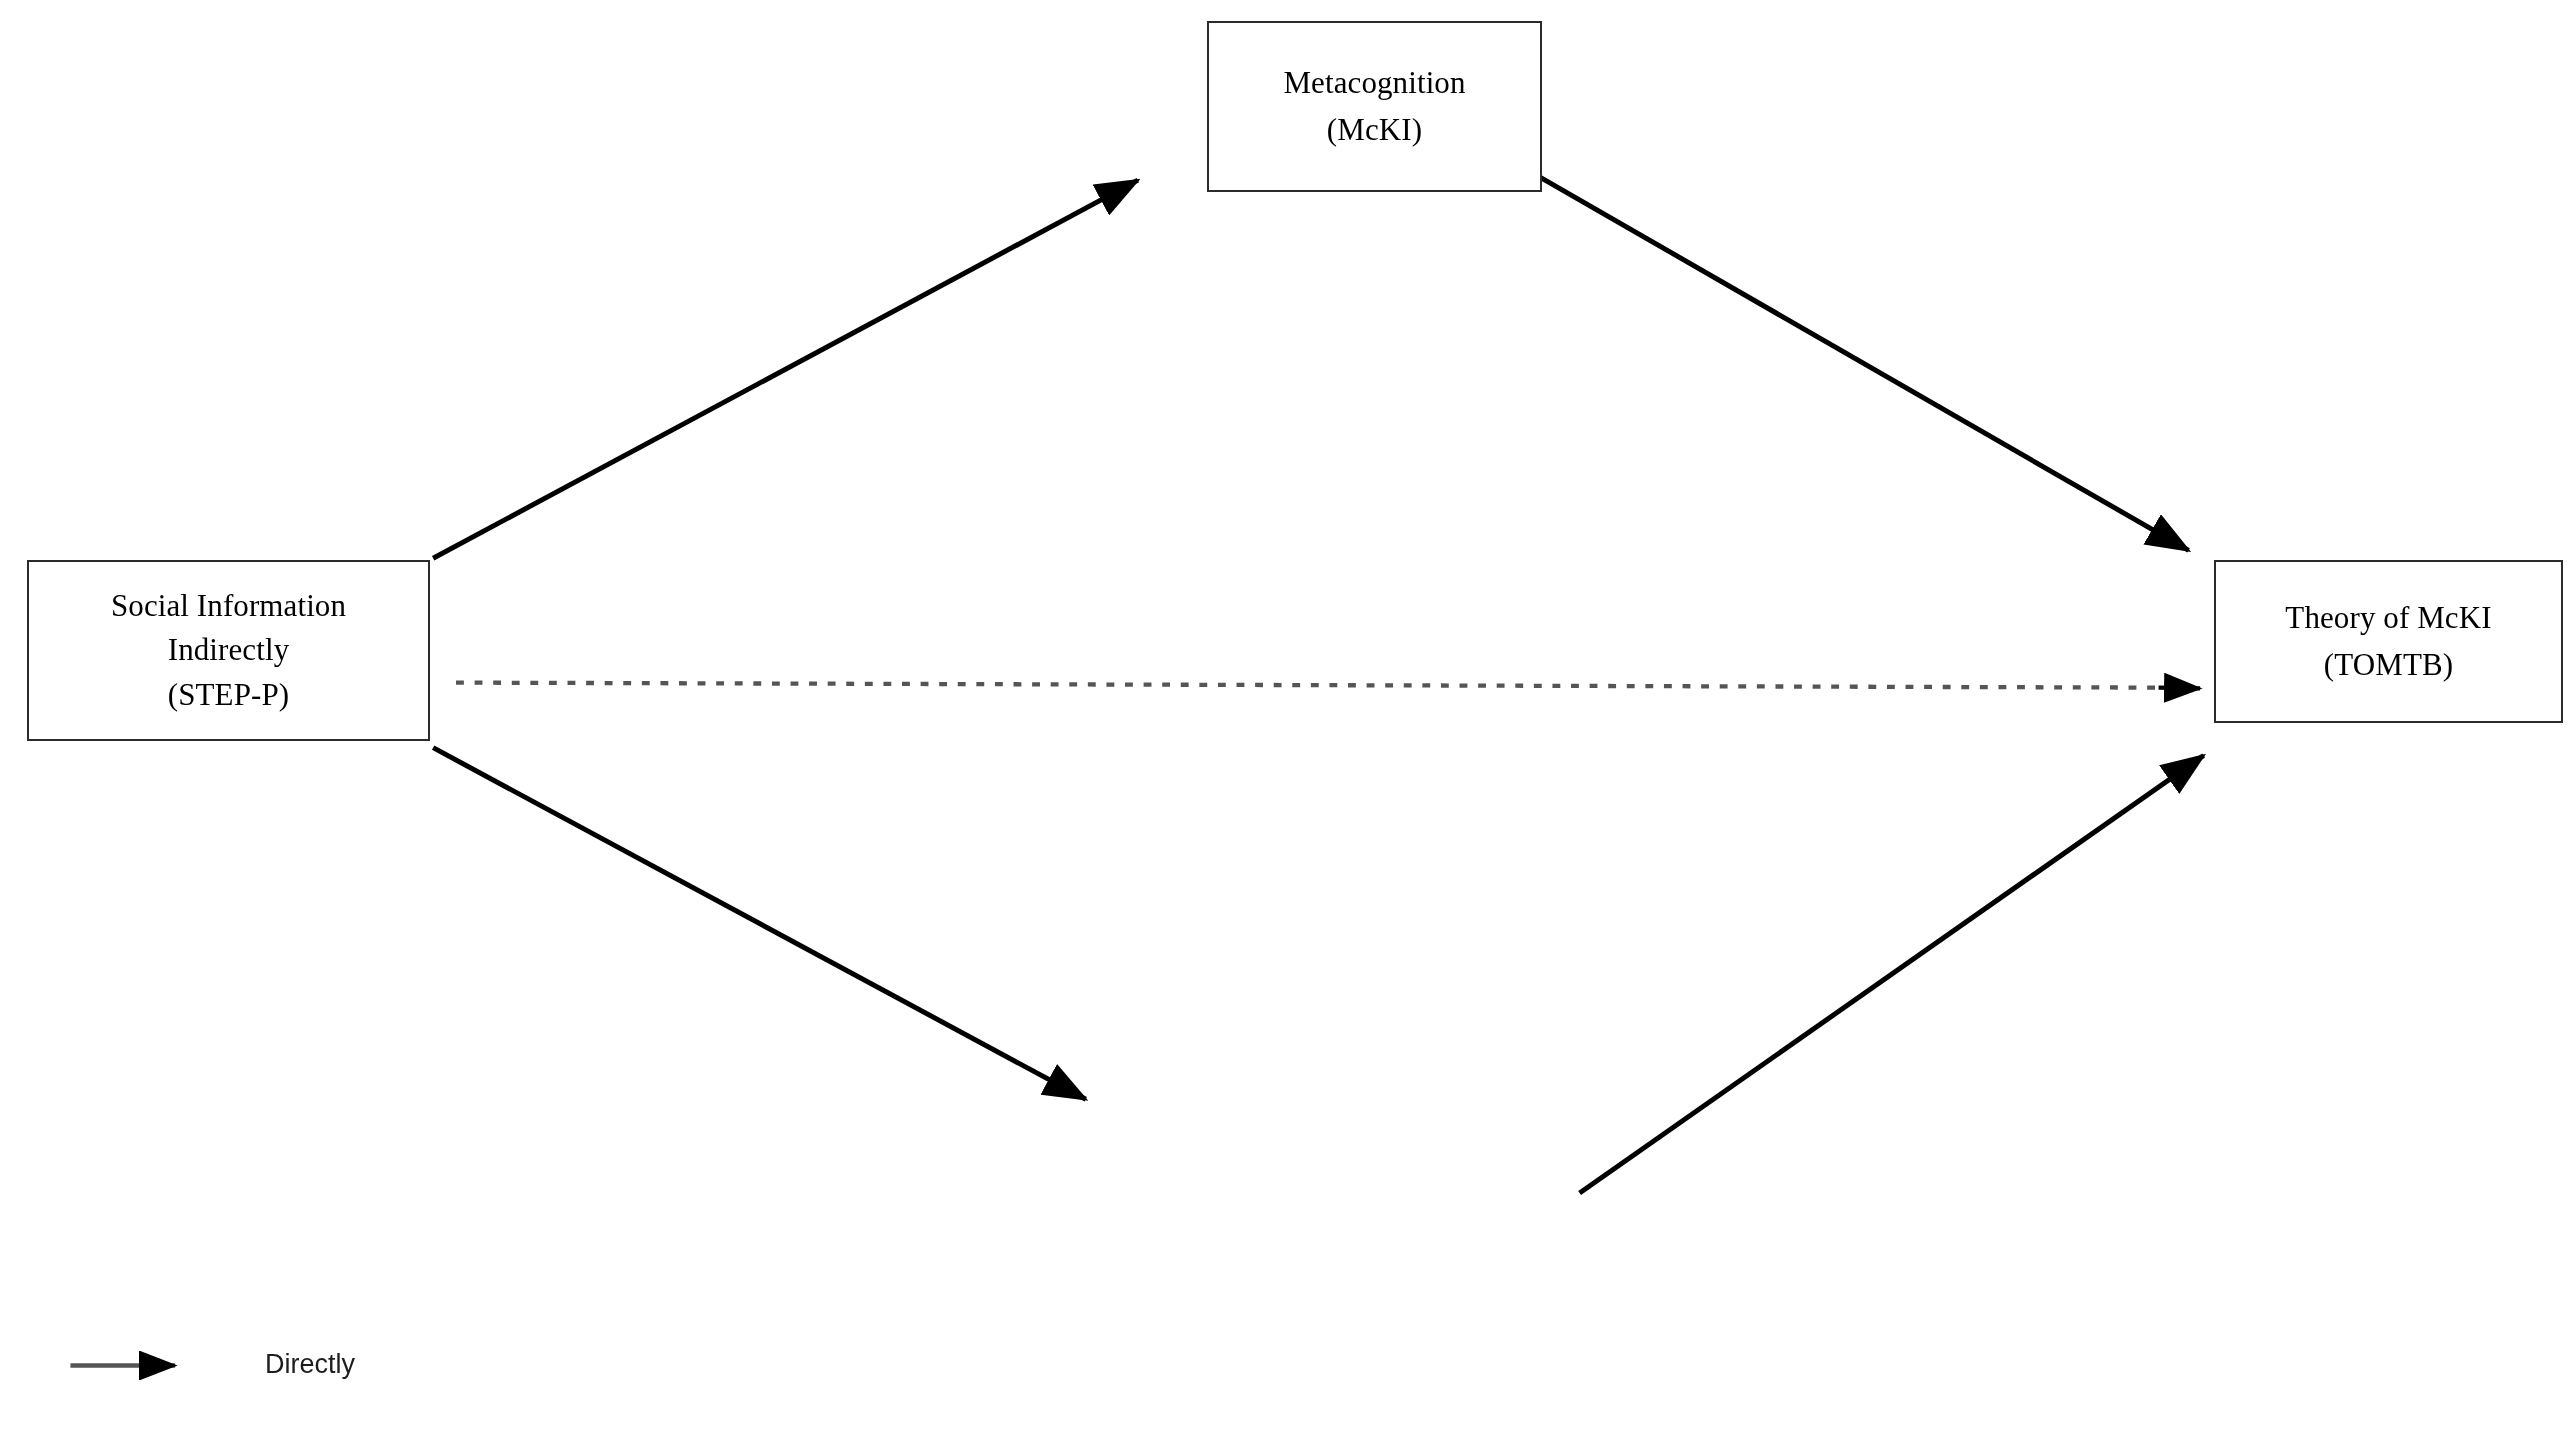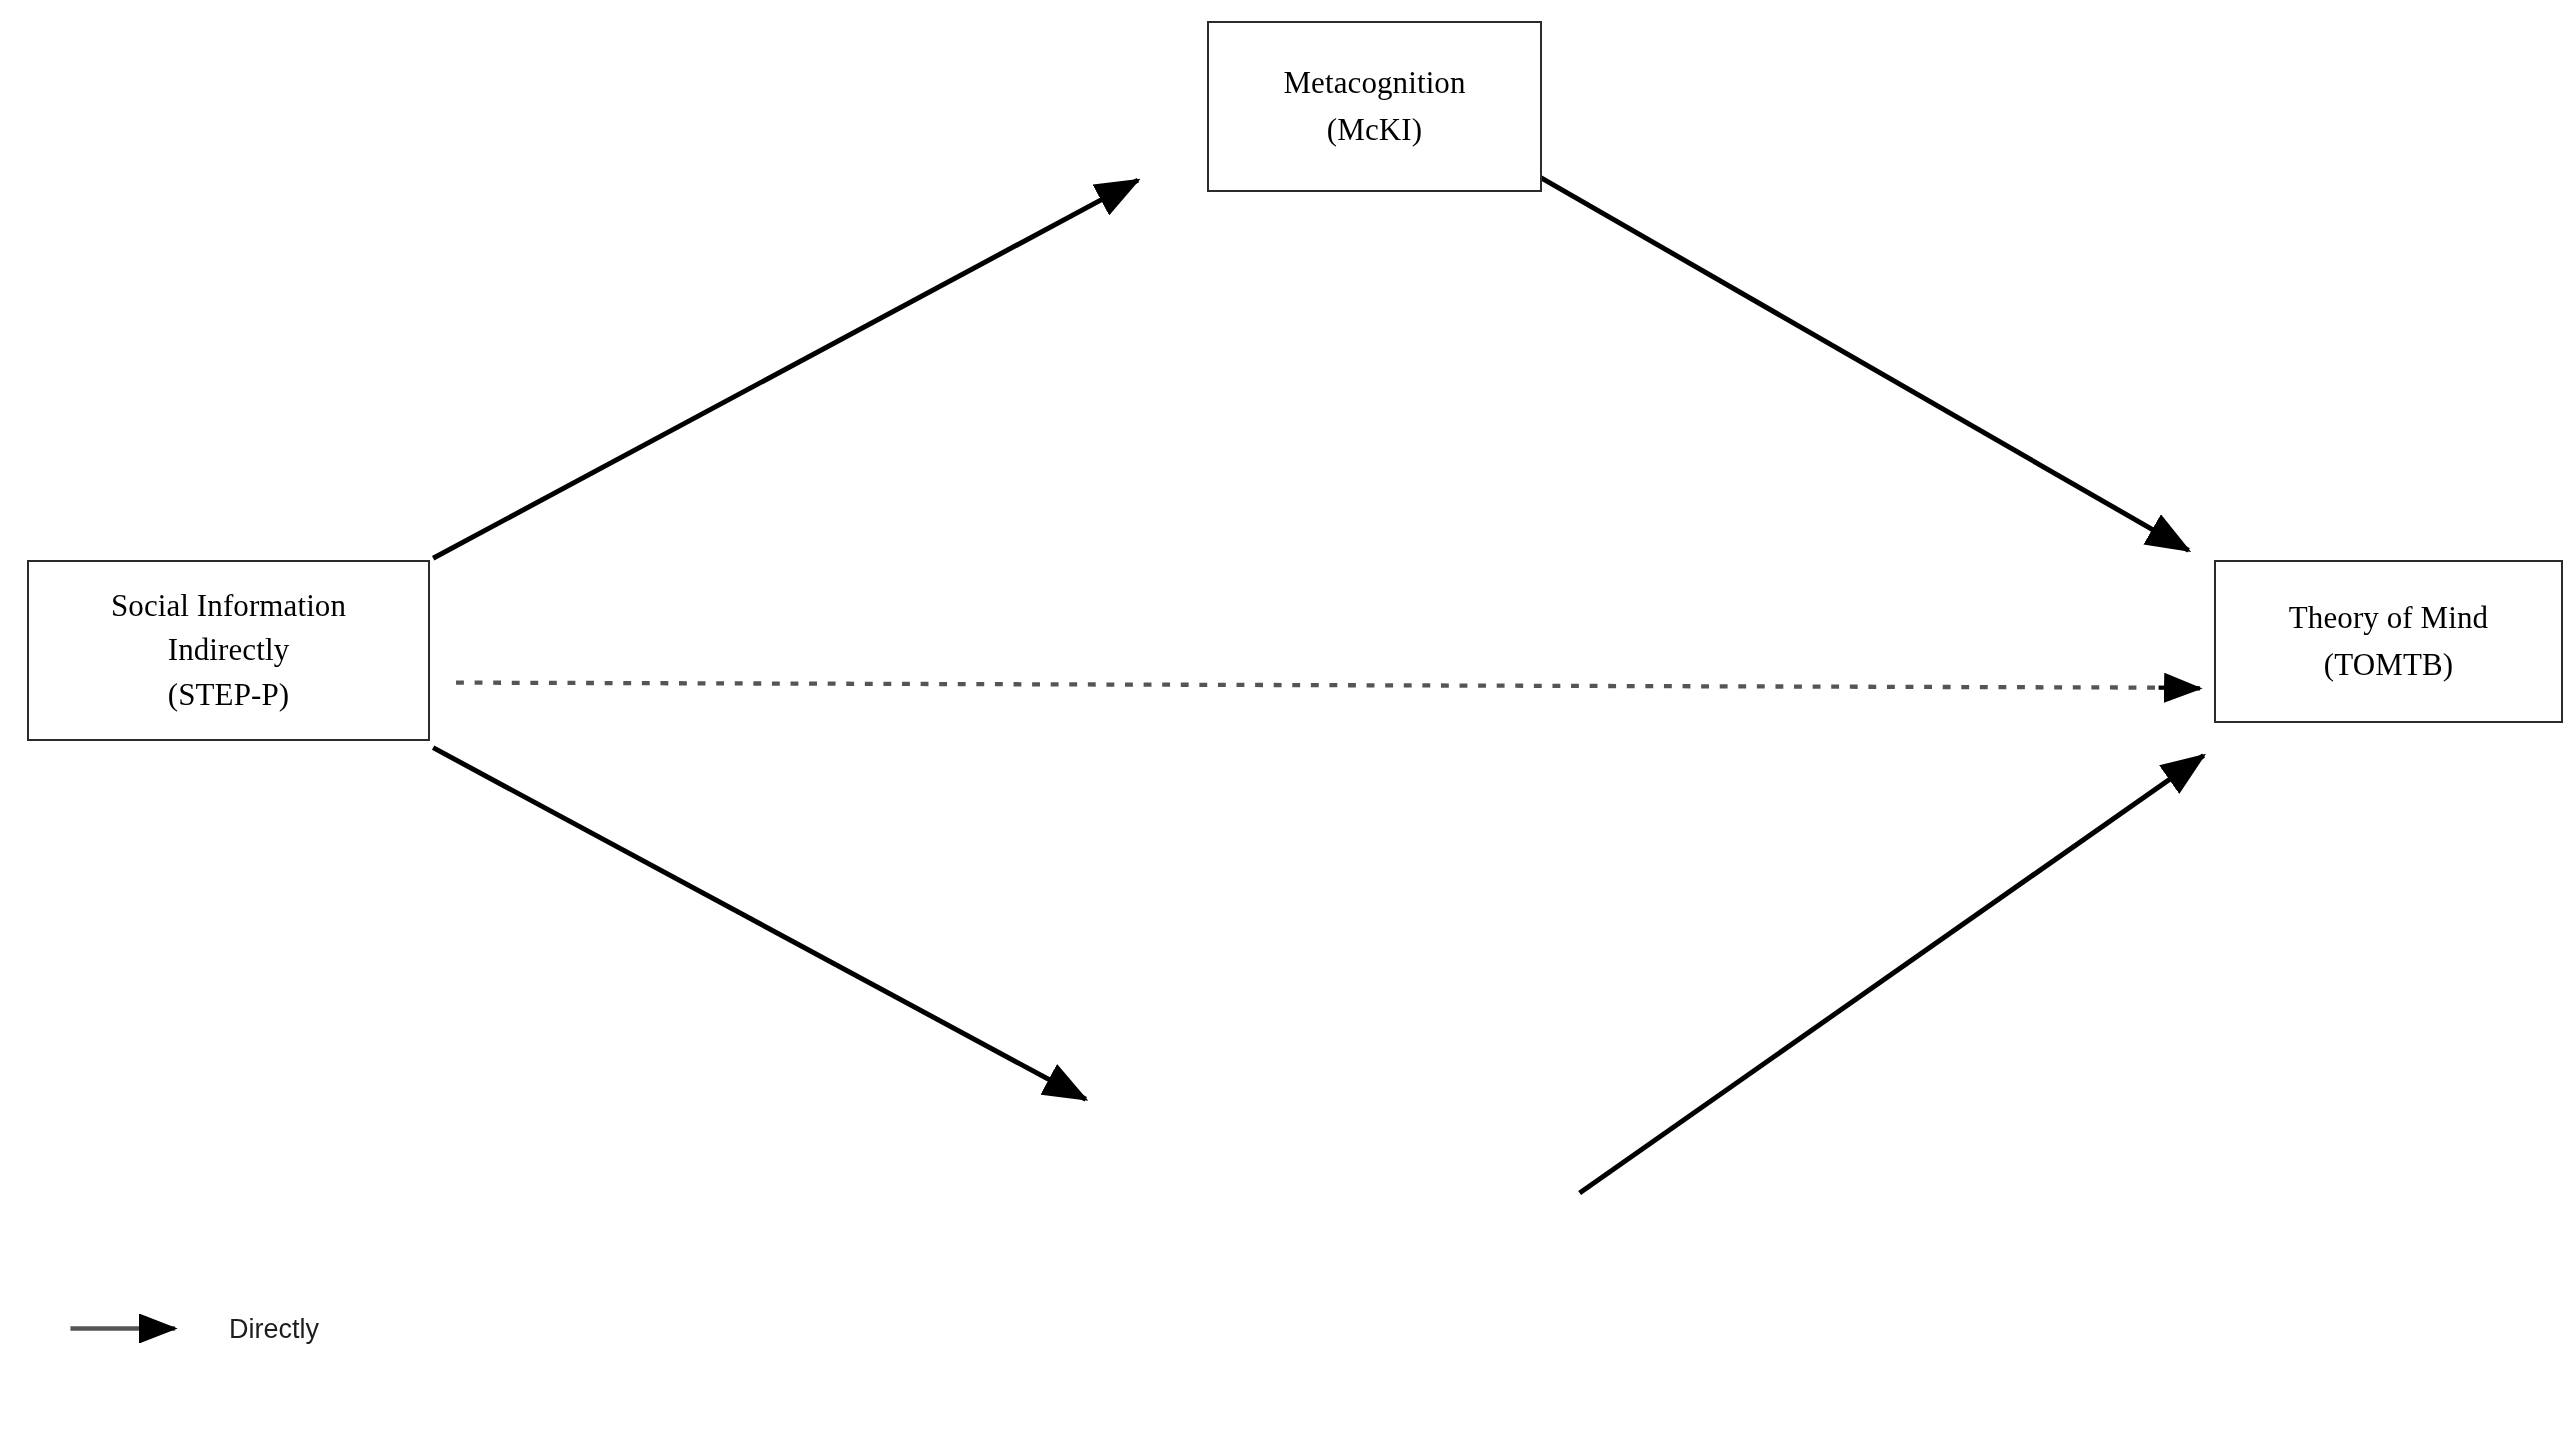--- a/index.html
+++ b/index.html
@@ -55,22 +55,23 @@
   #node-selfreg .node-line:last-child { margin-top: 13px; }
 
   .legend {
     position: absolute;
     left: 69px;
     top: 1314px;
     z-index: 6;
   }
   .legend-row {
     display: flex;
-    align-items: flex-start;
+    align-items: flex-end;
     height: 66px;
+    gap: 36px;
   }
   .legend-glyph {
     width: 119px;
     height: 29px;
     position: relative;
     flex: 0 0 auto;
   }
   .legend-label {
     margin-left: 41px;
     font-family: "Liberation Sans", "DejaVu Sans", sans-serif;
@@ -112,21 +113,21 @@
     <span class="node-line">(STEP-P)</span>
   </div>
 
   <div class="node-box" id="node-meta">
     <span class="node-line">Metacognition</span>
     <span class="node-line">(McKI)</span>
   </div>
 
 
   <div class="node-box" id="node-tom">
-    <span class="node-line">Theory of Mind</span>
+    <span class="node-line">Theory of McKI</span>
     <span class="node-line">(TOMTB)</span>
   </div>
 
   <div class="legend">
 
     <div class="legend-row">
       <span class="legend-glyph">
         <svg width="119" height="29" viewBox="0 0 166 40" xmlns="http://www.w3.org/2000/svg">
           <defs>
             <marker id="legend-head-solid" markerWidth="9" markerHeight="7" refX="8.4" refY="3.5" orient="auto" markerUnits="strokeWidth">

